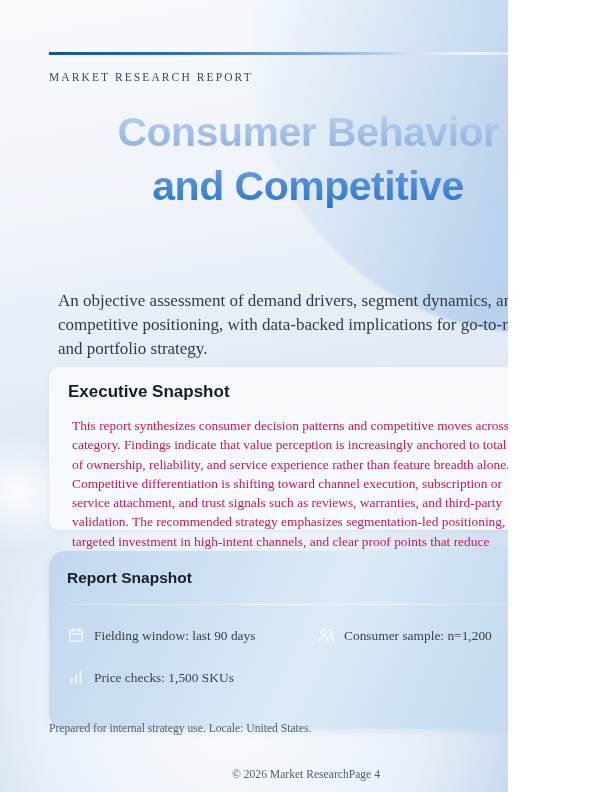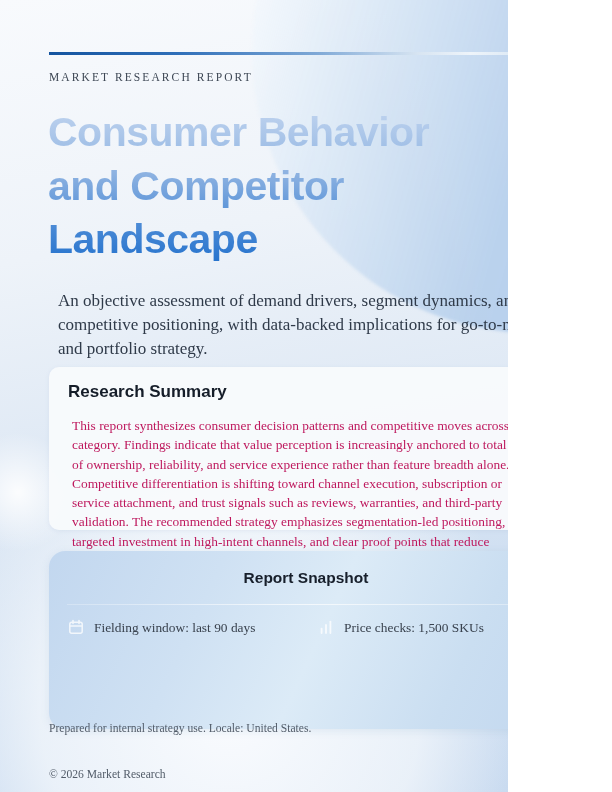--- a/index.html
+++ b/index.html
@@ -38,21 +38,21 @@
     position: absolute; left: 49px; top: 71px;
     font-family: "Liberation Serif", serif;
     font-size: 11.5px; letter-spacing: 2.1px; color: #3d4754;
   }
   .title {
     position: absolute; left: 48px; top: 106px; width: 520px; margin: 0;
     font-family: "Liberation Sans", sans-serif;
     font-weight: 700; font-size: 41px; line-height: 53.5px; letter-spacing: -0.5px;
     background: linear-gradient(180deg, #bdd2ee 4%, #8db2e1 42%, #4e8cd6 72%, #2472cd 98%);
     -webkit-background-clip: text; background-clip: text;
-    -webkit-text-fill-color: transparent; color: transparent;
+    -webkit-text-fill-color: transparent; color: transparent; text-align: center;
   }
   .subtitle {
     position: absolute; left: 49px; top: 280px; width: 516px; margin: 9px;
     font-family: "Liberation Serif", serif;
     font-size: 17px; line-height: 24px; color: #2f3a49;
   }
 
   .card { position: absolute; left: 49px; box-sizing: border-box; }
   .card-exec {
     top: 367px; width: 514px; height: 163px;
@@ -74,87 +74,98 @@
   .card-snapshot {
     top: 551px; width: 514px; height: 178px;
     border-radius: 16px;
     background: linear-gradient(115deg, #c2d7ef 0%, #cfe1f3 30%, #dcebf7 52%, #cadef1 78%, #c2d7ef 100%);
     padding: 16px 18px;
     box-shadow: 0 2px 8px rgba(110,145,190,0.15);
   }
   .card-snapshot h3 {
     margin: 2px 0 0 0;
     font-family: "Liberation Sans", sans-serif;
-    font-size: 15.5px; font-weight: 700; color: #171f2b; text-align: center;
+    font-size: 15.5px; font-weight: 700; color: #171f2b;
   }
   .snap-divider {
     height: 1px; margin: 17px 0 12px 0;
     background: linear-gradient(90deg, rgba(255,255,255,0.25), rgba(255,255,255,0.7) 50%, rgba(255,255,255,0.3));
   }
   .snap-grid {
     display: grid; grid-template-columns: 1fr 1fr;
     column-gap: 22px; row-gap: 15px; padding-top: 2px;
   }
-  .snap-item { display: flex; align-items: flex-start; gap: 9px; }
+  .snap-item { display: flex; align-items: flex-start; gap: 9px; margin-top: 8px; }
   .snap-item.full { grid-column: 1 / -1; }
   .snap-item .ico { flex: 0 0 18px; width: 18px; height: 18px; margin-top: -1px; opacity: 0.78; }
   .snap-item .ico svg { display: block; }
   .snap-item span {
     font-size: 13.4px; line-height: 18.5px; color: #39424e;
   }
 
   .foot-note {
     position: absolute; left: 49px; top: 722px;
     font-size: 11.6px; color: #525c69;
   }
   .foot-row {
     position: absolute; left: 49px; top: 768px; width: 514px;
-    display: flex; justify-content: space-between;
+    display: flex; justify-content: center;
     font-size: 11.6px; color: #525c69;
   }
 </style>
 </head>
 <body>
 
 <div class="page">
 
   <div class="blob blob-top-right"></div>
   <div class="blob blob-bottom"></div>
   <div class="blob blob-left-small"></div>
 
   <div class="rule"></div>
 
   <div class="kicker">MARKET RESEARCH REPORT</div>
 
-  <h1 class="title"><span>Consumer Behavior</span><br><span>and Competitor</span><br><span>Landscape</span></h1>
+  <h1 class="title"><span>Consumer Behavior</span><br><span>and Competitive</span><br></h1>
 
   <p class="subtitle">An objective assessment of demand drivers, segment dynamics, and competitive positioning, with data-backed implications for go-to-market and portfolio strategy.</p>
 
   <section class="card card-exec">
-    <h2>Research Summary</h2>
+    <h2>Executive Snapshot</h2>
     <p>This report synthesizes consumer decision patterns and competitive moves across the category. Findings indicate that value perception is increasingly anchored to total cost of ownership, reliability, and service experience rather than feature breadth alone. Competitive differentiation is shifting toward channel execution, subscription or service attachment, and trust signals such as reviews, warranties, and third-party validation. The recommended strategy emphasizes segmentation-led positioning, targeted investment in high-intent channels, and clear proof points that reduce perceived switching risk.</p>
   </section>
 
   <section class="card card-snapshot">
     <h3>Report Snapshot</h3>
     <div class="snap-divider"></div>
     <div class="snap-grid">
 
       <div class="snap-item">
         <span class="ico">
           <svg width="18" height="18" viewBox="0 0 18 18" fill="none" stroke="#ffffff" stroke-width="1.5" stroke-linecap="round" stroke-linejoin="round">
             <rect x="2.8" y="4.2" width="12.4" height="11" rx="2"></rect>
             <line x1="6" y1="2.4" x2="6" y2="5.6"></line>
             <line x1="12" y1="2.4" x2="12" y2="5.6"></line>
             <line x1="2.8" y1="8" x2="15.2" y2="8"></line>
           </svg>
         </span>
         <span>Fielding window: last 90 days</span>
       </div>
 
+      <div class="snap-item">
+        <span class="ico">
+          <svg width="18" height="18" viewBox="0 0 18 18" fill="none" stroke="#ffffff" stroke-width="1.5" stroke-linecap="round" stroke-linejoin="round">
+            <circle cx="6.6" cy="6.4" r="2.4"></circle>
+            <path d="M2.4 15 c0-2.6 1.9-4.2 4.2-4.2 s4.2 1.6 4.2 4.2"></path>
+            <path d="M12 4.4 a2.2 2.2 0 1 1 0.9 4.2"></path>
+            <path d="M12.8 11 c1.9 0.3 3 1.8 3 3.8"></path>
+          </svg>
+        </span>
+        <span>Consumer sample: n=1,200</span>
+      </div>
 
 
       <div class="snap-item">
         <span class="ico">
           <svg width="18" height="18" viewBox="0 0 18 18" fill="none" stroke="#ffffff" stroke-width="1.8" stroke-linecap="round" stroke-linejoin="round">
             <line x1="4.6" y1="15" x2="4.6" y2="10.6"></line>
             <line x1="9" y1="15" x2="9" y2="7"></line>
             <line x1="13.4" y1="15" x2="13.4" y2="3.6"></line>
           </svg>
         </span>

